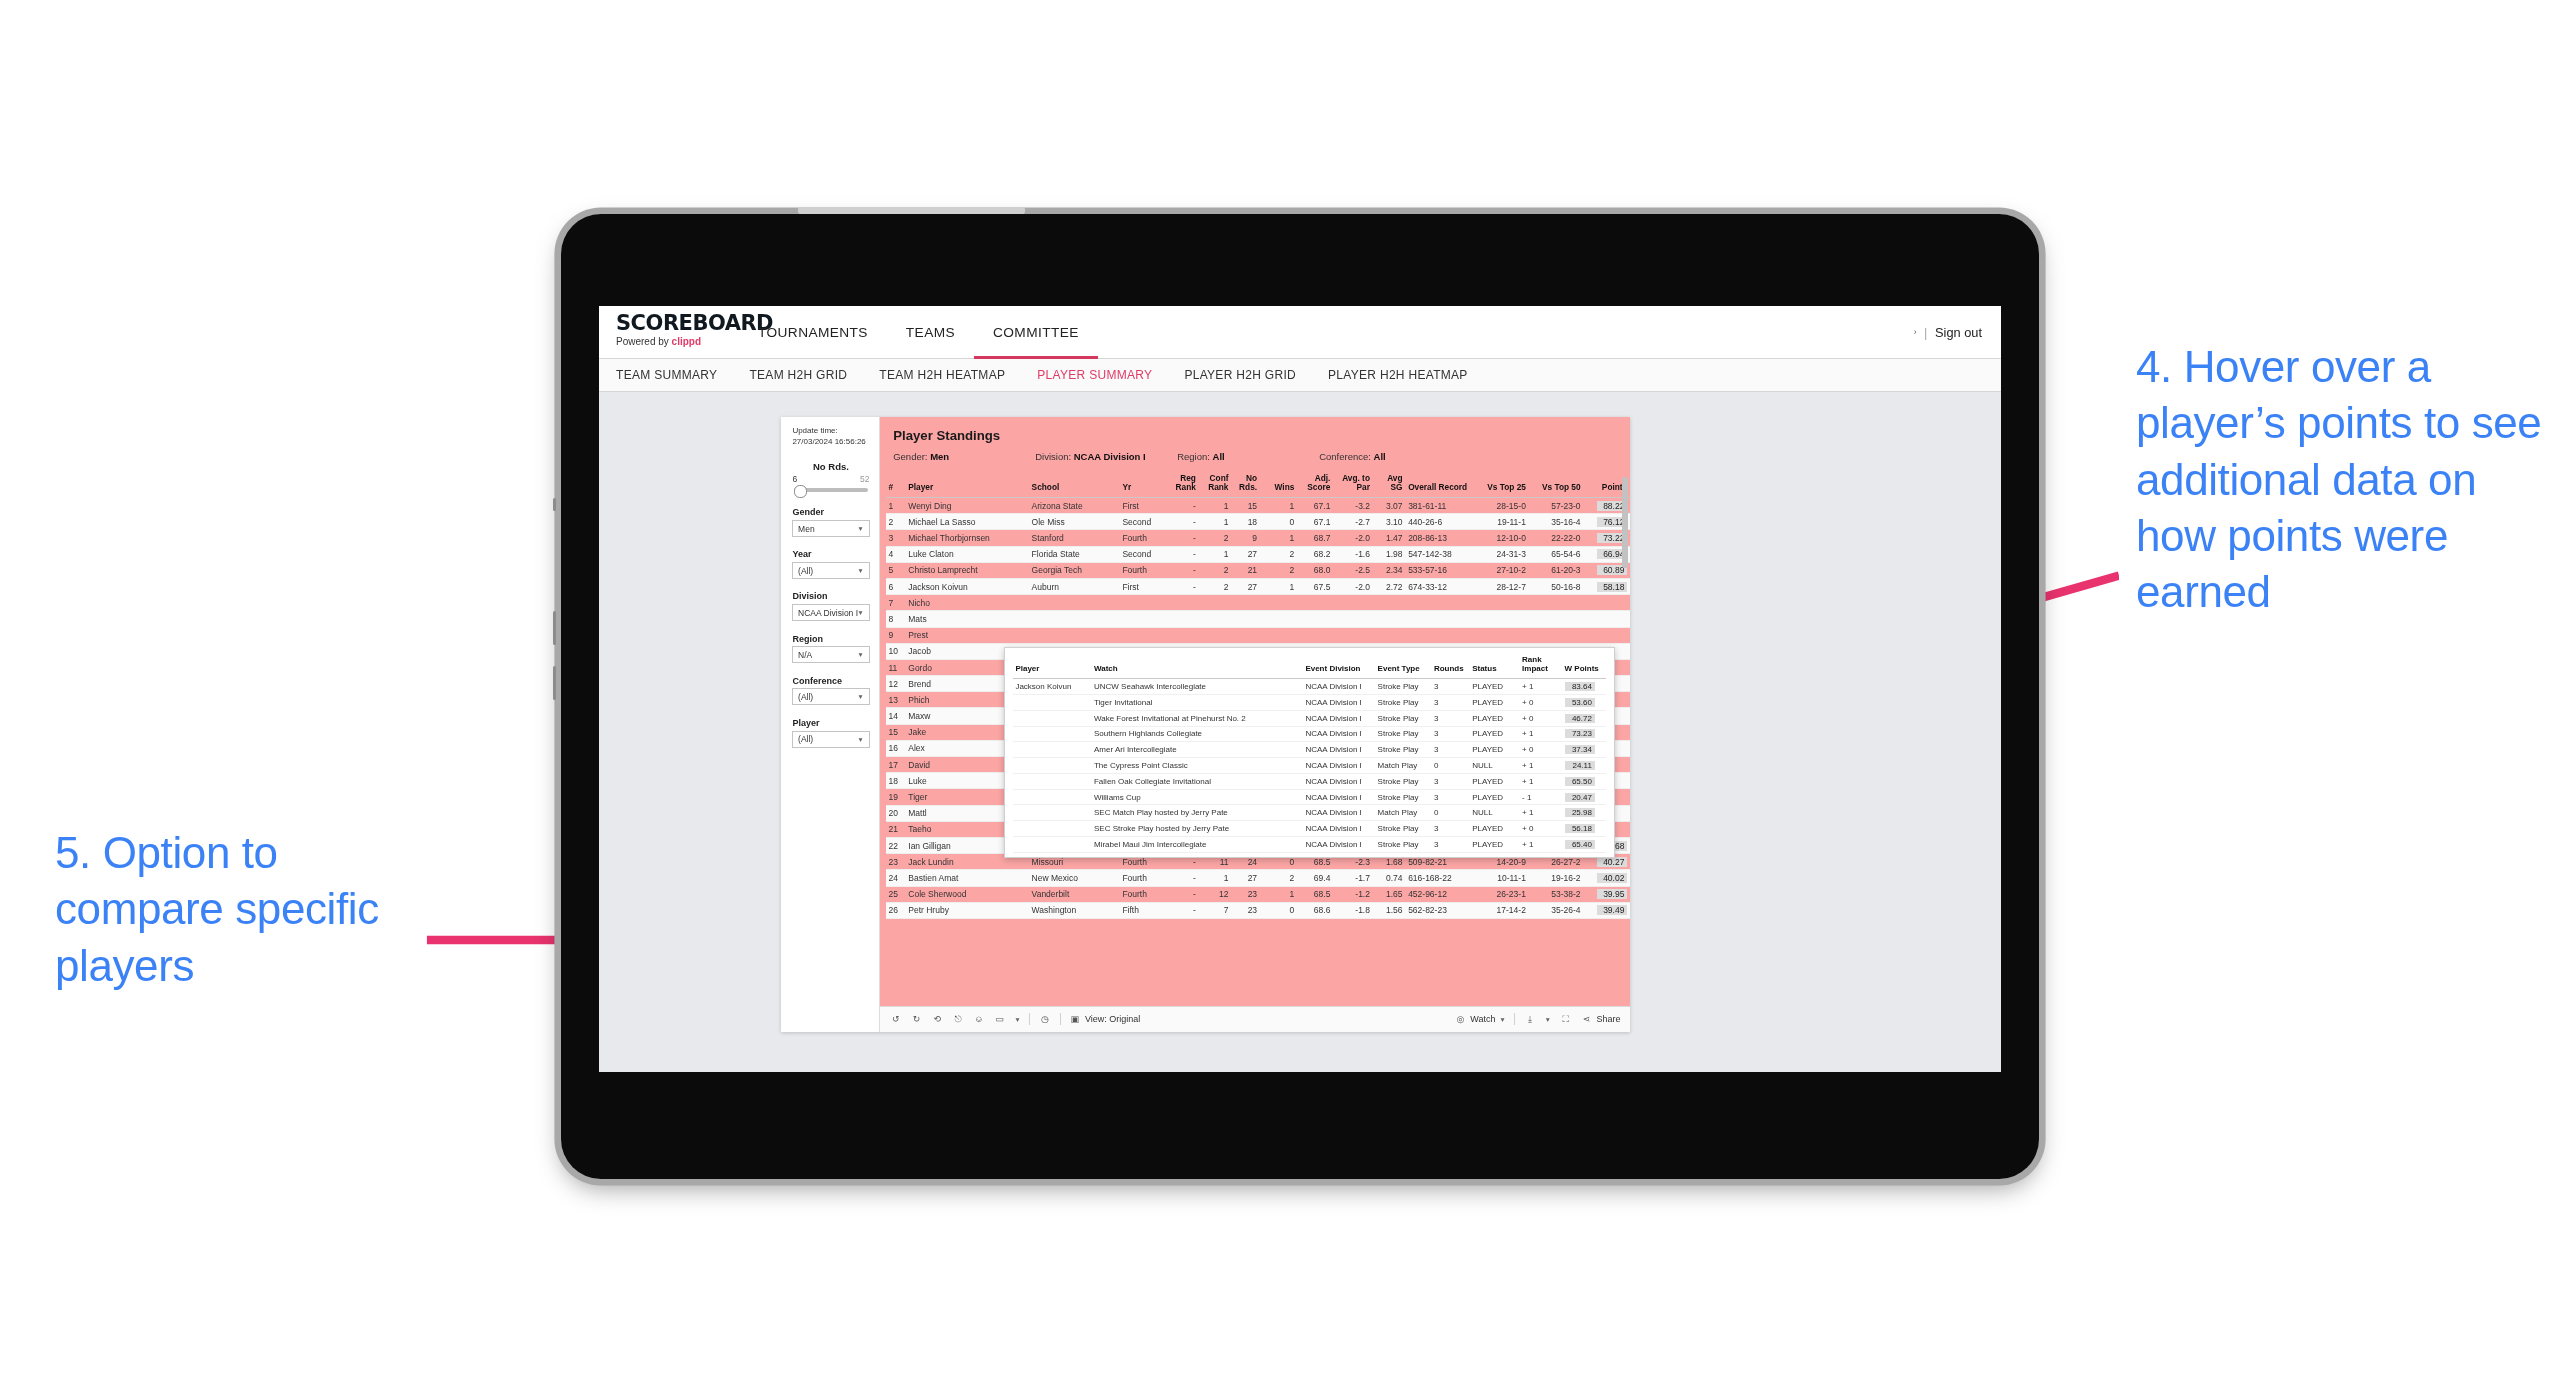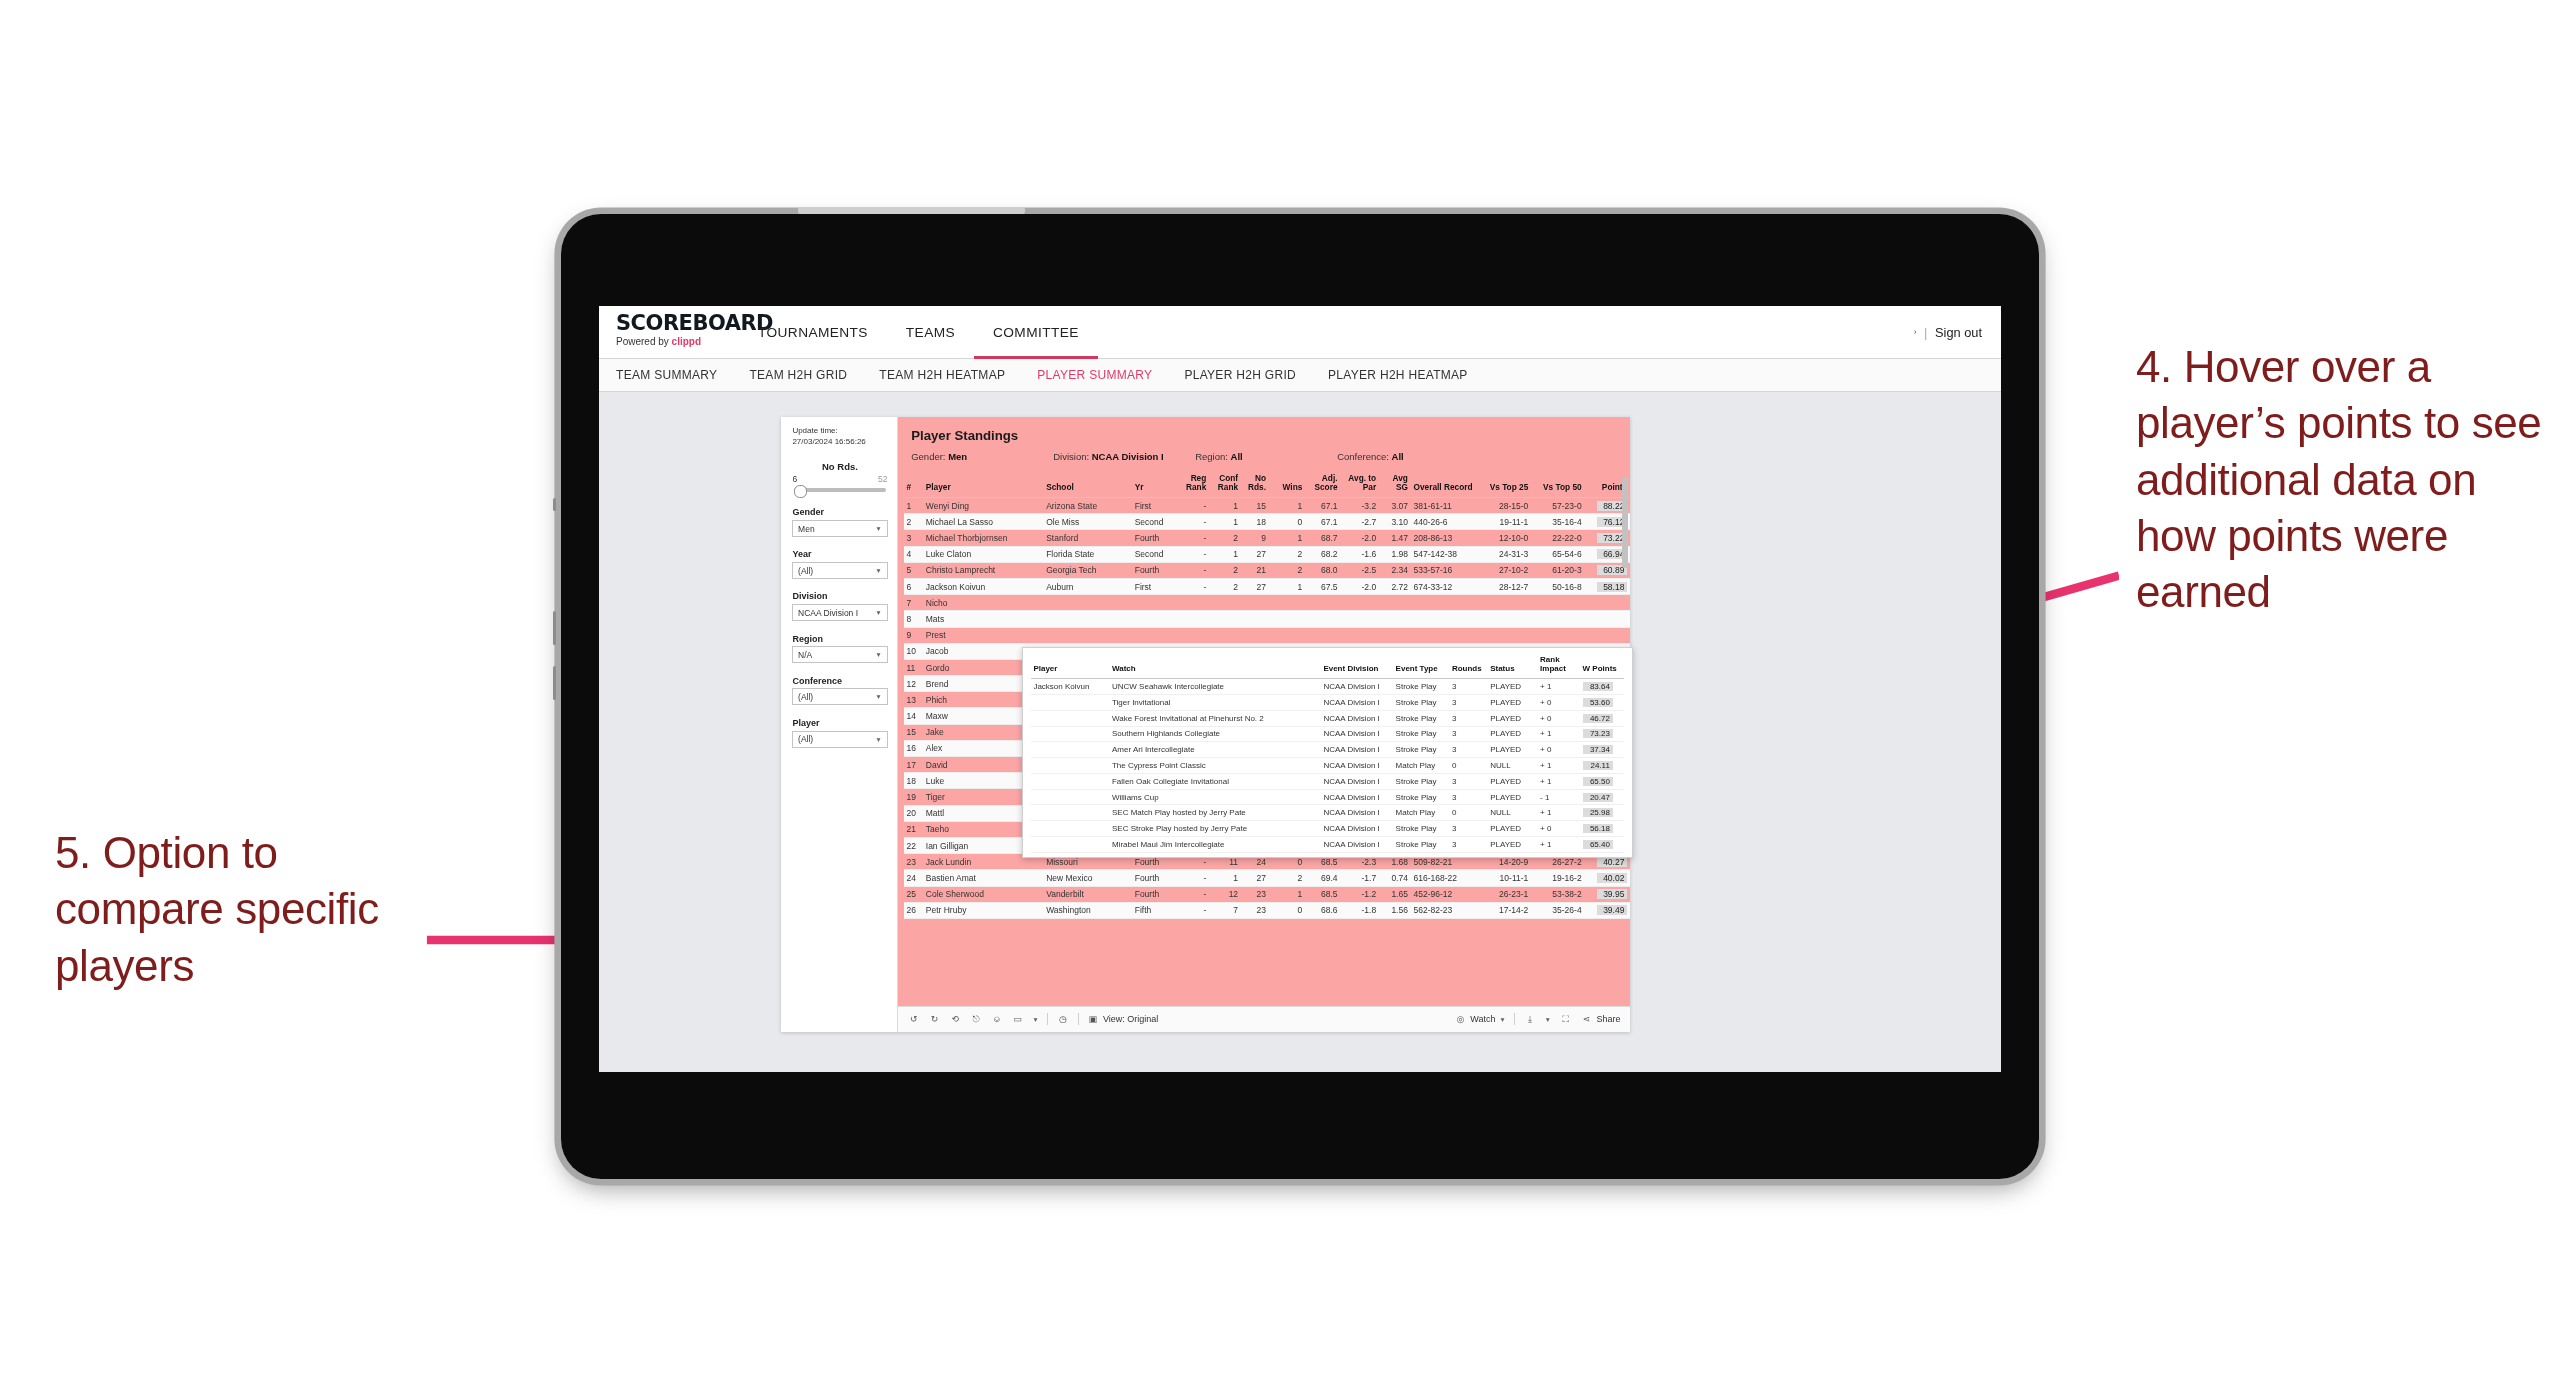--- a/index.html
+++ b/index.html
@@ -10,21 +10,21 @@
     overflow:hidden;
     position:relative;
   }
 
   
   .annot{
     position:absolute;
     font-family:"Liberation Sans", sans-serif;
     font-size:44px;
     line-height:1.28;
-    color:#7f1d1d;
+    color:#3b82f6;
     font-weight:400;
     letter-spacing:-0.4px;
   }
   #annot-right{ left:2136px; top:339px; width:426px; }
   #annot-left { left:55px;  top:825px;  width:378px; }
 
   .arrow-svg{position:absolute;pointer-events:none;}
 
   
   #tablet{
@@ -99,21 +99,21 @@
   #canvas{position:relative;width:100%;height:682px;background:#e7e9ec;}
   #workbook{
     position:absolute;left:182px;top:24.6px;width:849px;height:615px;
     background:#ffffff;box-shadow:0 0.9px 3.8px rgba(0,0,0,.18);
     display:flex;flex-direction:column;
   }
   #wb-body{display:flex;flex:1;min-height:0;}
 
   
   #filters{
-    width:117px;box-sizing:border-box;padding:9.5px 9.5px 0 11.4px;
+    width:99px;box-sizing:border-box;padding:9.5px 9.5px 0 11.4px;
     border-right:0.9px solid #dcdcdc;background:#fff;
   }
   #update-time{font-size:8px;color:#333;line-height:1.35;margin-bottom:13.2px;}
   .filter-block{margin-bottom:12.3px;}
   .filter-label{font-size:9px;font-weight:700;color:#222;margin-bottom:2.8px;}
   .filter-select{
     position:relative;height:15px;border:0.9px solid #c4c4c4;background:#fff;
     display:flex;align-items:center;padding-left:4.7px;
     font-size:8.5px;color:#333;cursor:pointer;
   }

